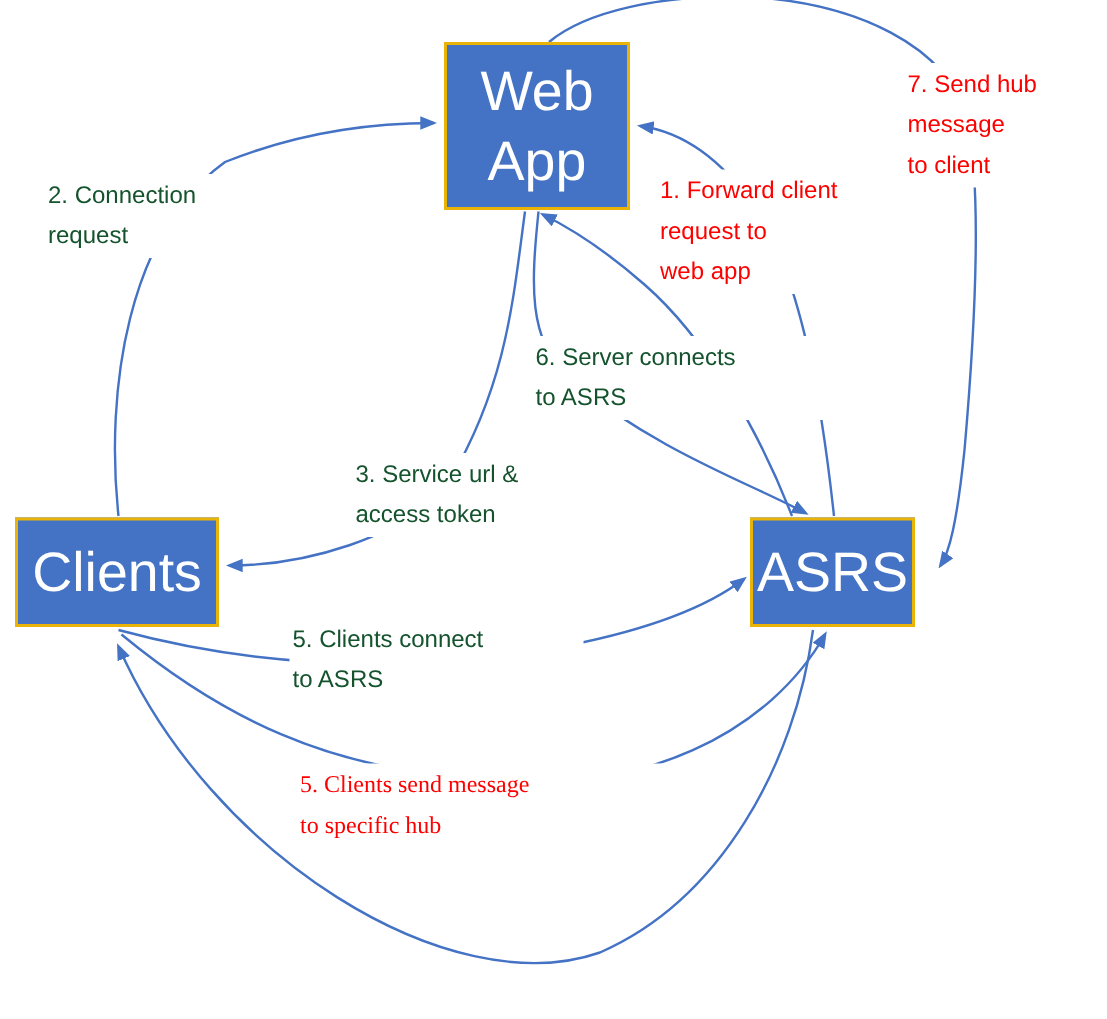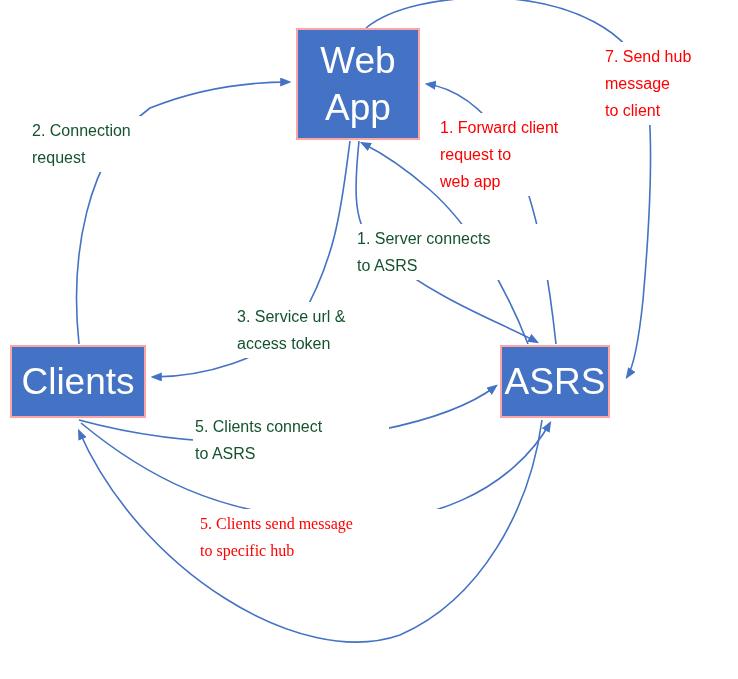--- a/index.html
+++ b/index.html
@@ -19,21 +19,21 @@
     line-height:27px;
     white-space:pre-line;
     padding:1px 2px;
   }
   .blue-label{color:#14532d;}
   .red-label{color:#ff0000;}
   .node{
     position:absolute;
     z-index:3;
     background:#4472c4;
-    border:2px solid #fca5a5;
+    border:2px solid #eab308;
     color:#ffffff;
     display:flex;
     align-items:center;
     justify-content:center;
     text-align:center;
     font-size:37px;
     line-height:47px;
     white-space:pre-line;
     box-sizing:border-box;
   }
@@ -79,21 +79,21 @@
     <path class="arrow-path" marker-end="url(#ah)" d="M 79 420 C 160 442, 260 452, 380 430 C 440 418, 475 402, 496 386"></path>
 
     <path class="arrow-path" marker-end="url(#ah)" d="M 81 423 C 150 480, 220 512, 310 518 C 430 535, 515 485, 550 423"></path>
 
     <path class="arrow-path" marker-end="url(#ah)" d="M 542 420 C 530 510, 480 600, 400 635 C 300 670, 140 570, 79 431"></path>
   </svg>
 
   <div id="label-step2" class="step-label blue-label">2. Connection
 request</div>
 
-  <div id="label-step1" class="step-label blue-label">1. Server connects
+  <div id="label-step1" class="step-label blue-label">6. Server connects
 to ASRS</div>
 
   <div id="label-step3" class="step-label blue-label">3. Service url &amp;
 access token</div>
 
   <div id="label-step4" class="step-label blue-label">5. Clients connect
 to ASRS</div>
 
   <div id="label-step5" class="step-label red-label">5. Clients send message
 to specific hub</div>

